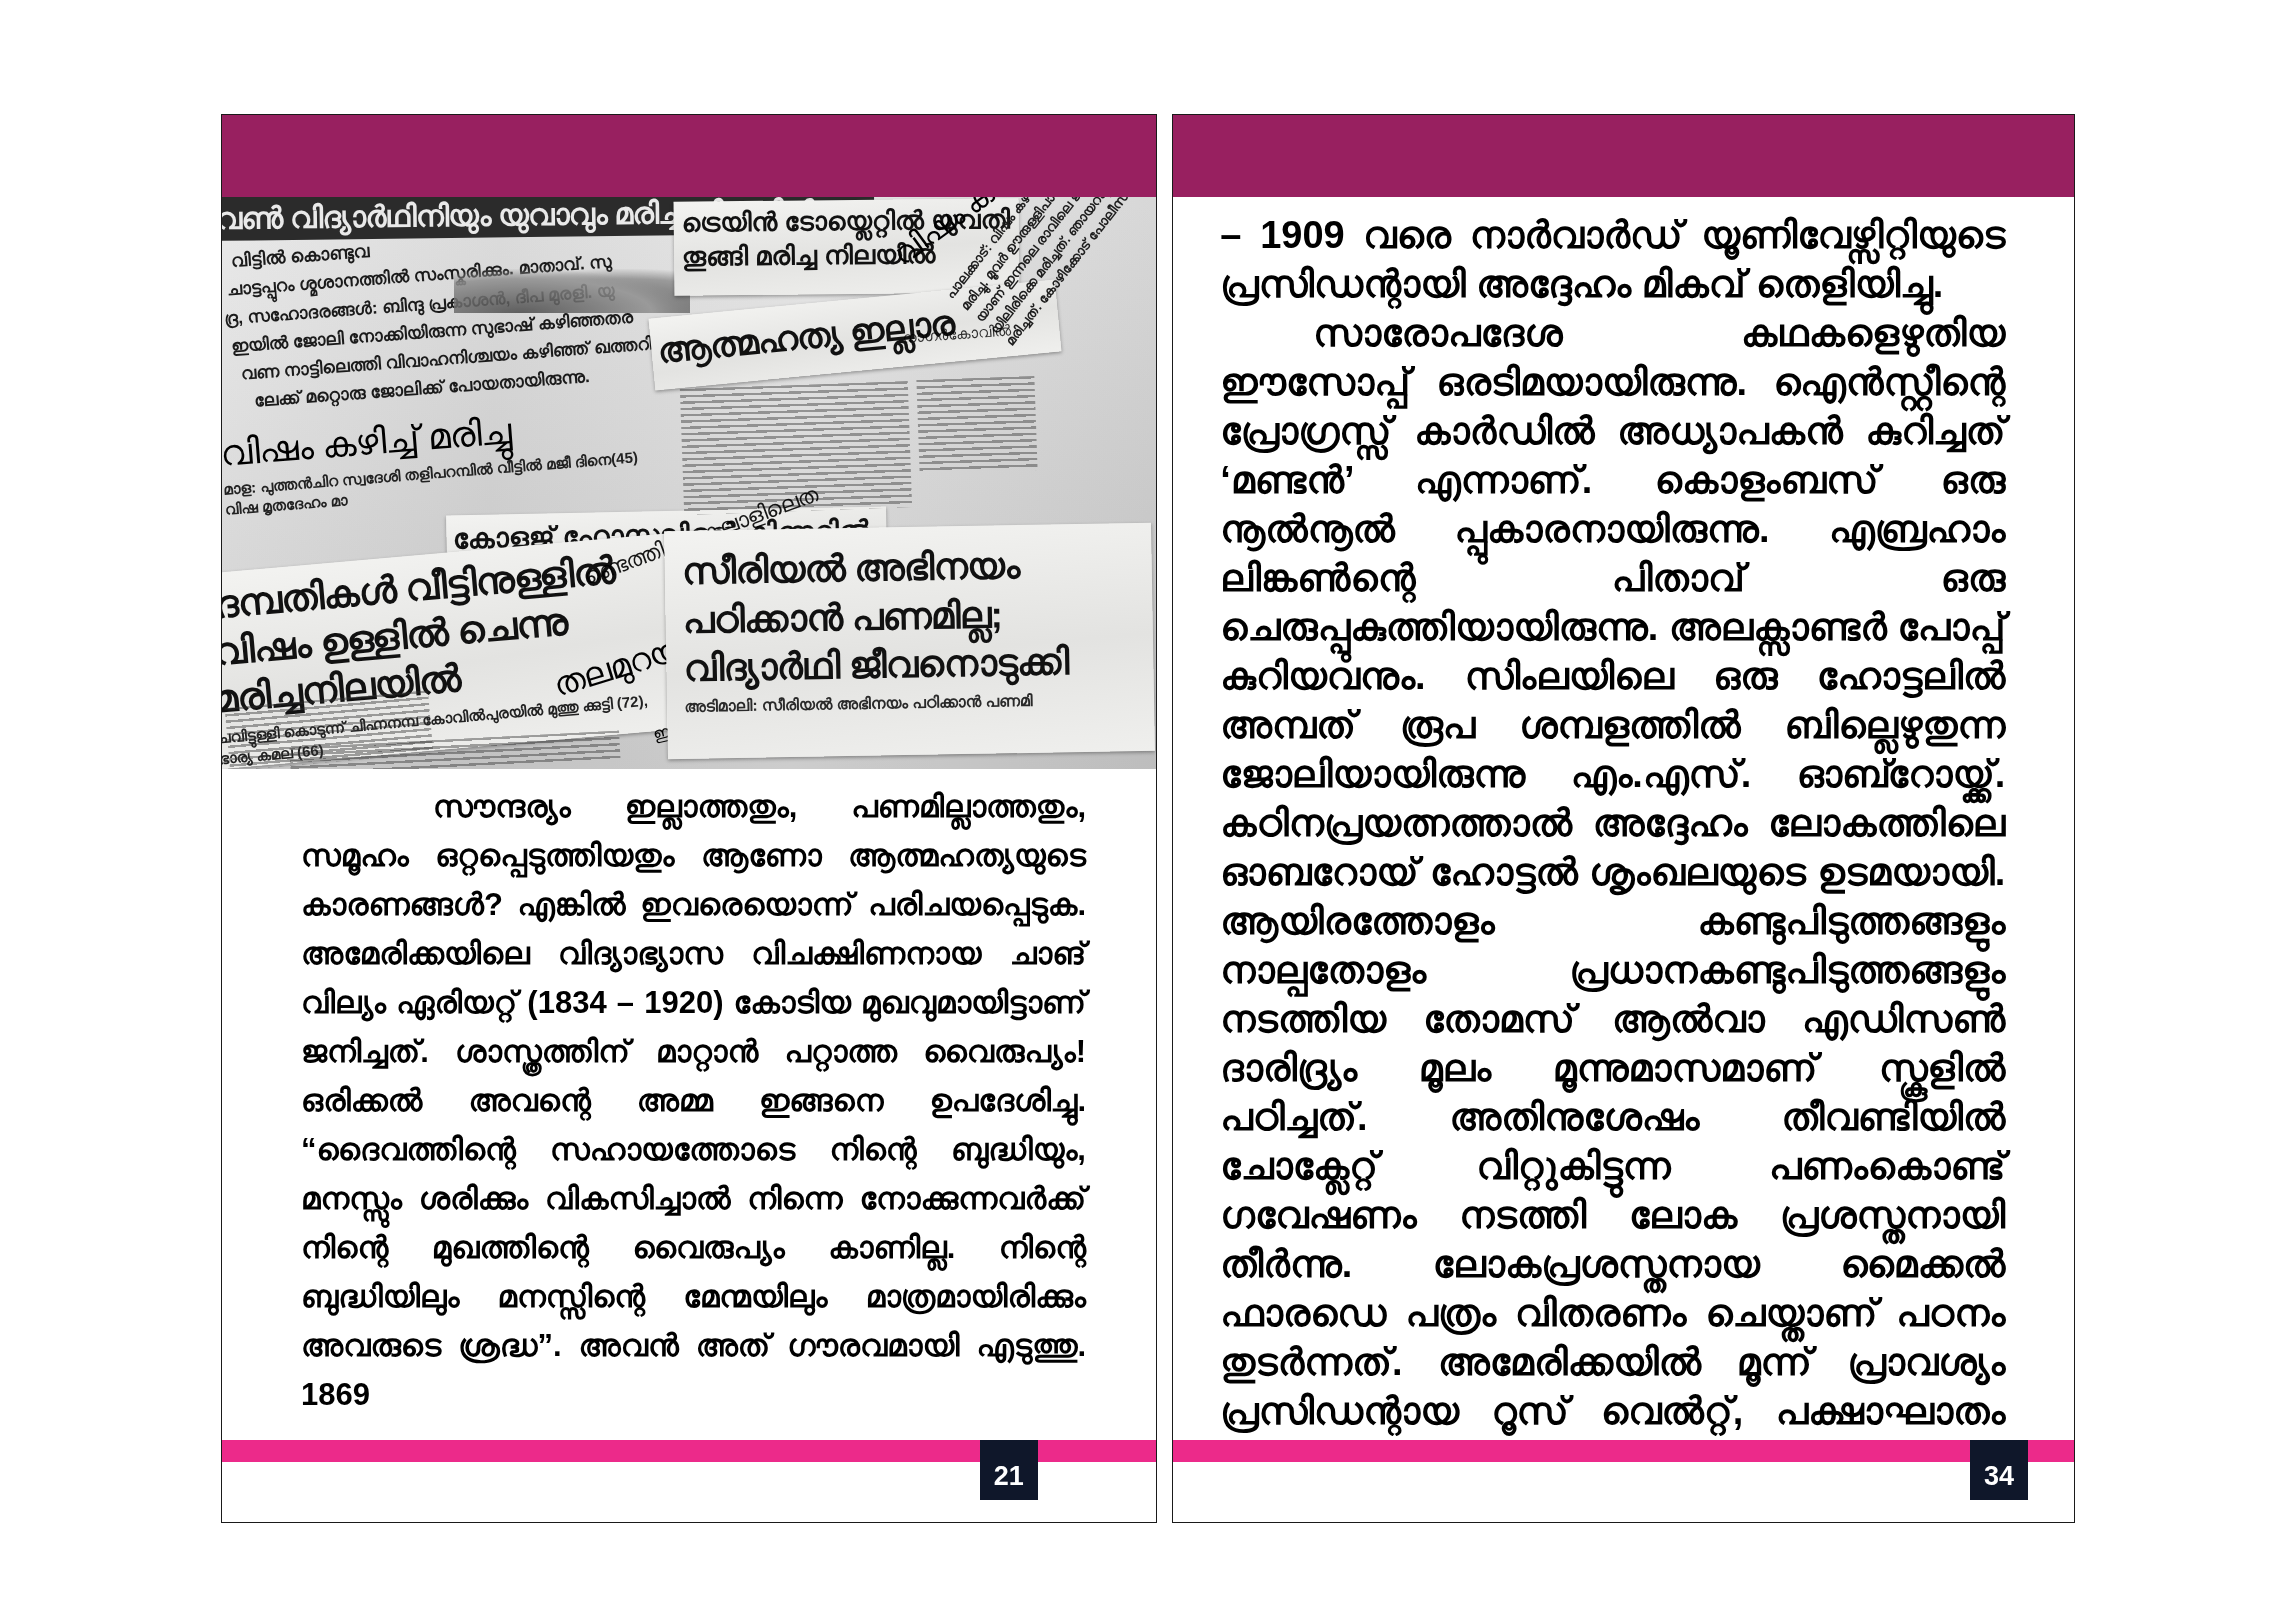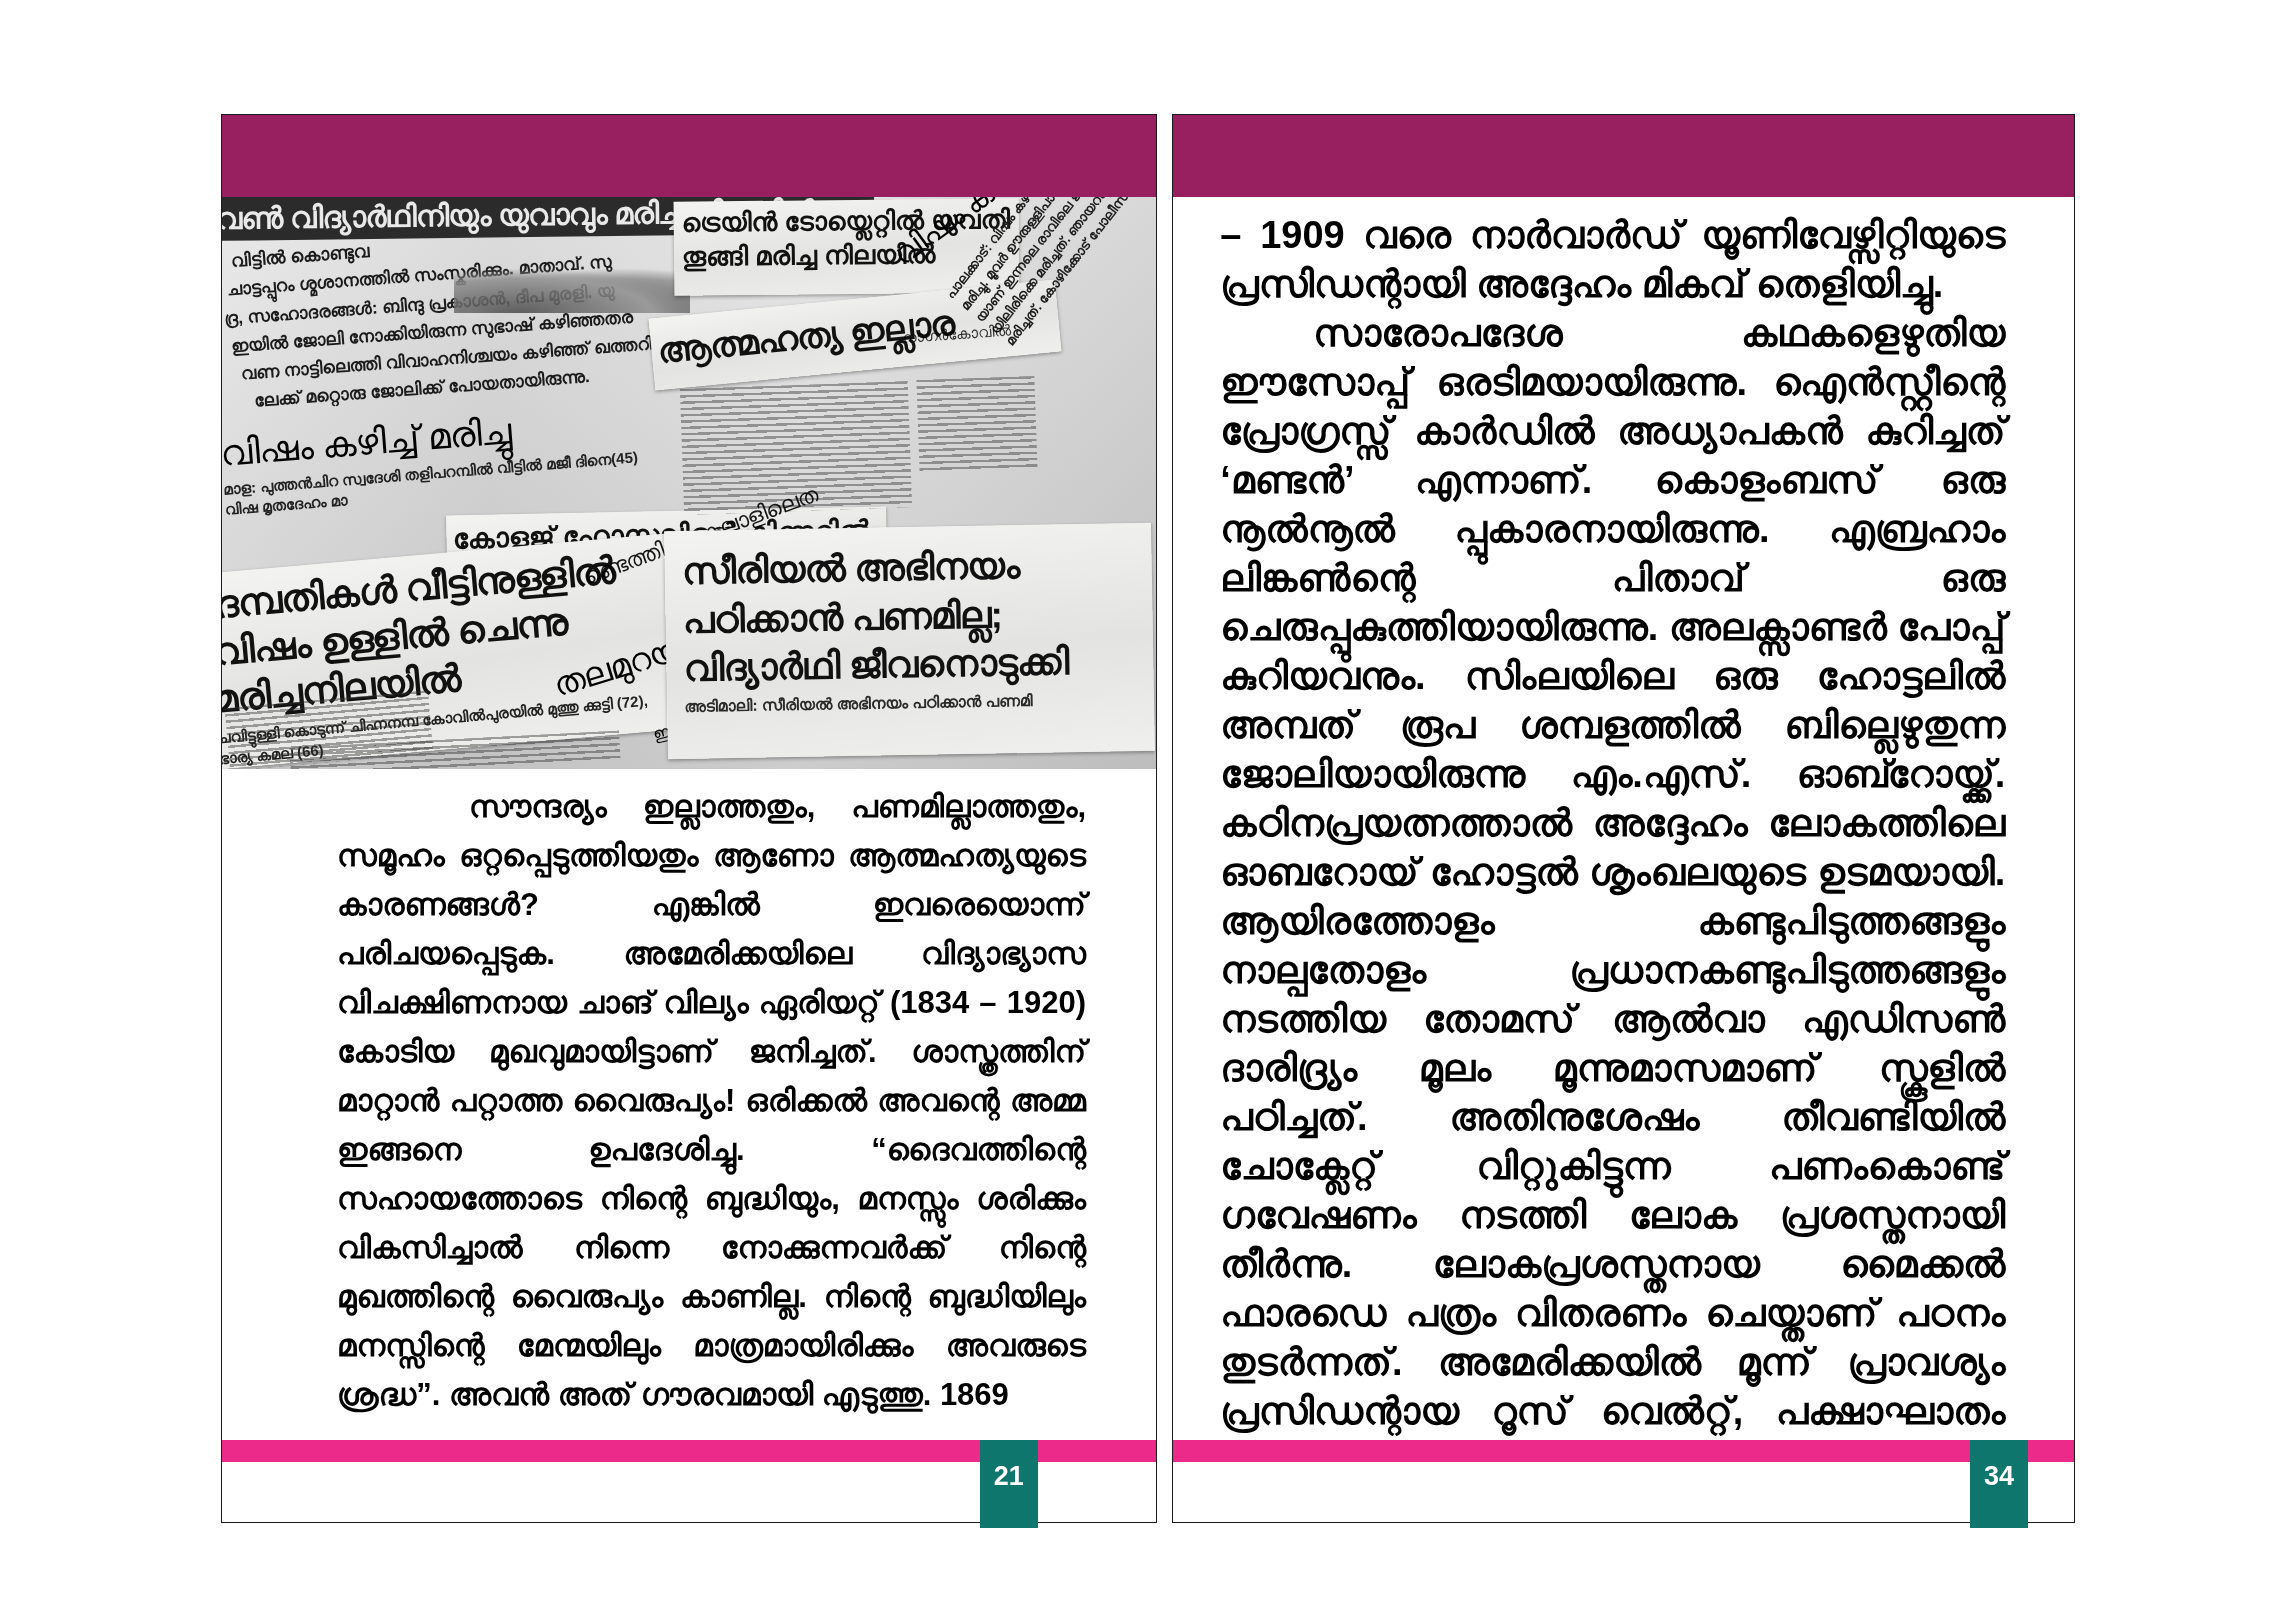--- a/index.html
+++ b/index.html
@@ -151,37 +151,37 @@
     line-height: 49px;
   }
   .page-right .text-col {
     left: 47px;
     top: 14px;
     width: 785px;
     font-size: 38px;
     line-height: 49px;
   }
   .text-col p { margin: 0; }
-  .text-col p.indent { text-indent: 132px; margin-left: 36px; }
+  .text-col p.indent { text-indent: 132px; }
   .text-col p.indent2 { text-indent: 93px; }
 
   
   .footer-band {
     position: relative;
     width: 100%;
     height: 22px;
     background: #ec2a8a;
     flex: 0 0 auto;
   }
   .page-tab {
     position: absolute;
     top: 0;
     width: 58px;
-    height: 88px;
-    background: #0f766e;
+    height: 60px;
+    background: #0f172a;
     color: #ffffff;
     font-size: 27px;
     font-weight: 700;
     text-align: center;
     line-height: 72px;
     font-family: "Liberation Sans", sans-serif;
     z-index: 5;
   }
   .page-left  .page-tab { right: 118px; }
   .page-right .page-tab { right: 46px; }

